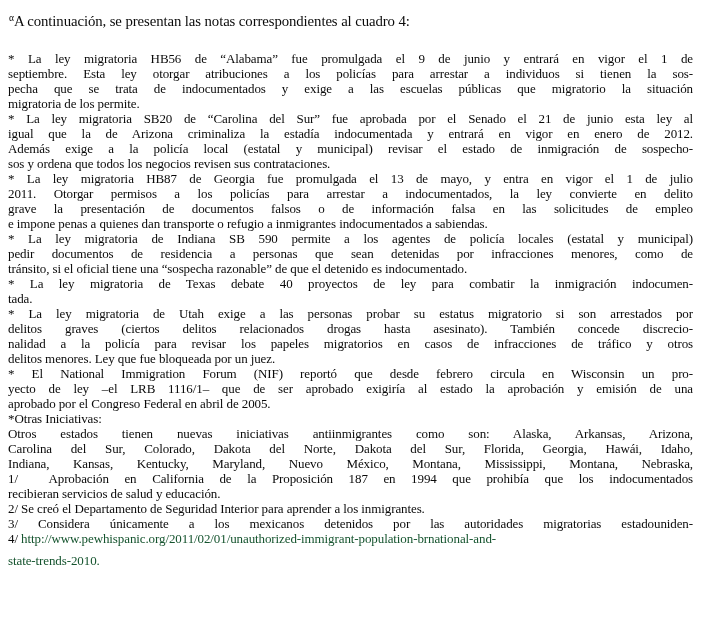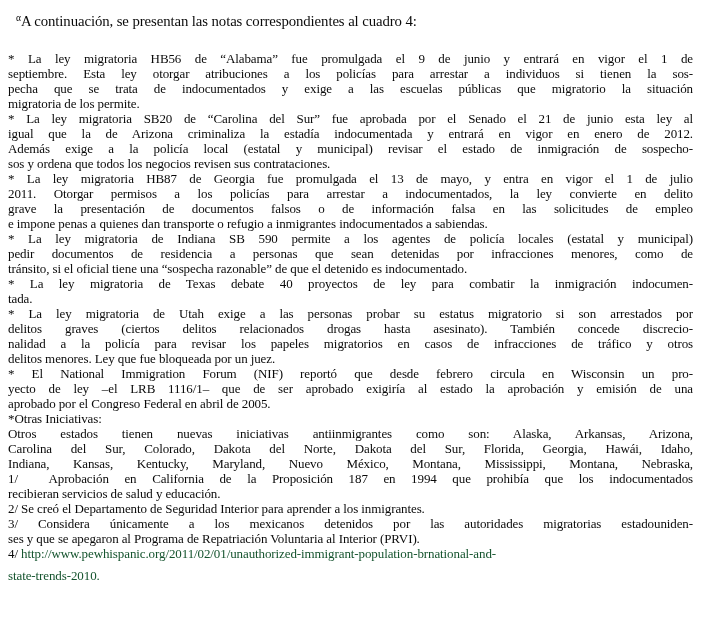--- a/index.html
+++ b/index.html
@@ -15,21 +15,21 @@
     color: #0a0a0a;
   }
   .page {
     width: 685px;
     padding: 14px 8px 0 8px;
   }
   .intro-line {
     font-size: 14.8px;
     line-height: 15px;
     letter-spacing: -0.1px;
-    margin: 0 0 22px 8px;
+    margin: 0 0 22px 1px;
     white-space: nowrap;
   }
   .intro-line sup {
     font-size: 9.5px;
     line-height: 0;
     vertical-align: 5px;
   }
   .line {
     font-size: 13px;
     line-height: 15px;
@@ -81,20 +81,19 @@
       <div class="line just">yecto de ley –el LRB 1116/1– que de ser aprobado exigiría al estado la aprobación y emisión de una</div>
       <div class="line">aprobado por el Congreso Federal en abril de 2005.</div>
       <div class="line">*Otras Iniciativas:</div>
       <div class="line just">Otros estados tienen nuevas iniciativas antiinmigrantes como son: Alaska, Arkansas, Arizona,</div>
       <div class="line just">Carolina del Sur, Colorado, Dakota del Norte, Dakota del Sur, Florida, Georgia, Hawái, Idaho,</div>
       <div class="line just">Indiana, Kansas, Kentucky, Maryland, Nuevo México, Montana, Mississippi, Montana, Nebraska,</div>
       <div class="line just">1/&nbsp; Aprobación en California de la Proposición 187 en 1994 que prohibía que los indocumentados</div>
       <div class="line">recibieran servicios de salud y educación.</div>
       <div class="line">2/ Se creó el Departamento de Seguridad Interior para aprender a los inmigrantes.</div>
       <div class="line just">3/ Considera únicamente a los mexicanos detenidos por las autoridades migratorias estadouniden-</div>
-      <div class="line">ses y que se apegaron al Programa de Repatriación Voluntaria al Interior (PRVI).</div>
     </div>
 
   <div class="line"><span>4/ </span><a class="link">http://www.pewhispanic.org/2011/02/01/unauthorized-immigrant-population-brnational-and-</a></div>
 
   <div class="line gap-top"><a class="link">state-trends-2010.</a></div>
 
 </div>
 
 </body></html>

